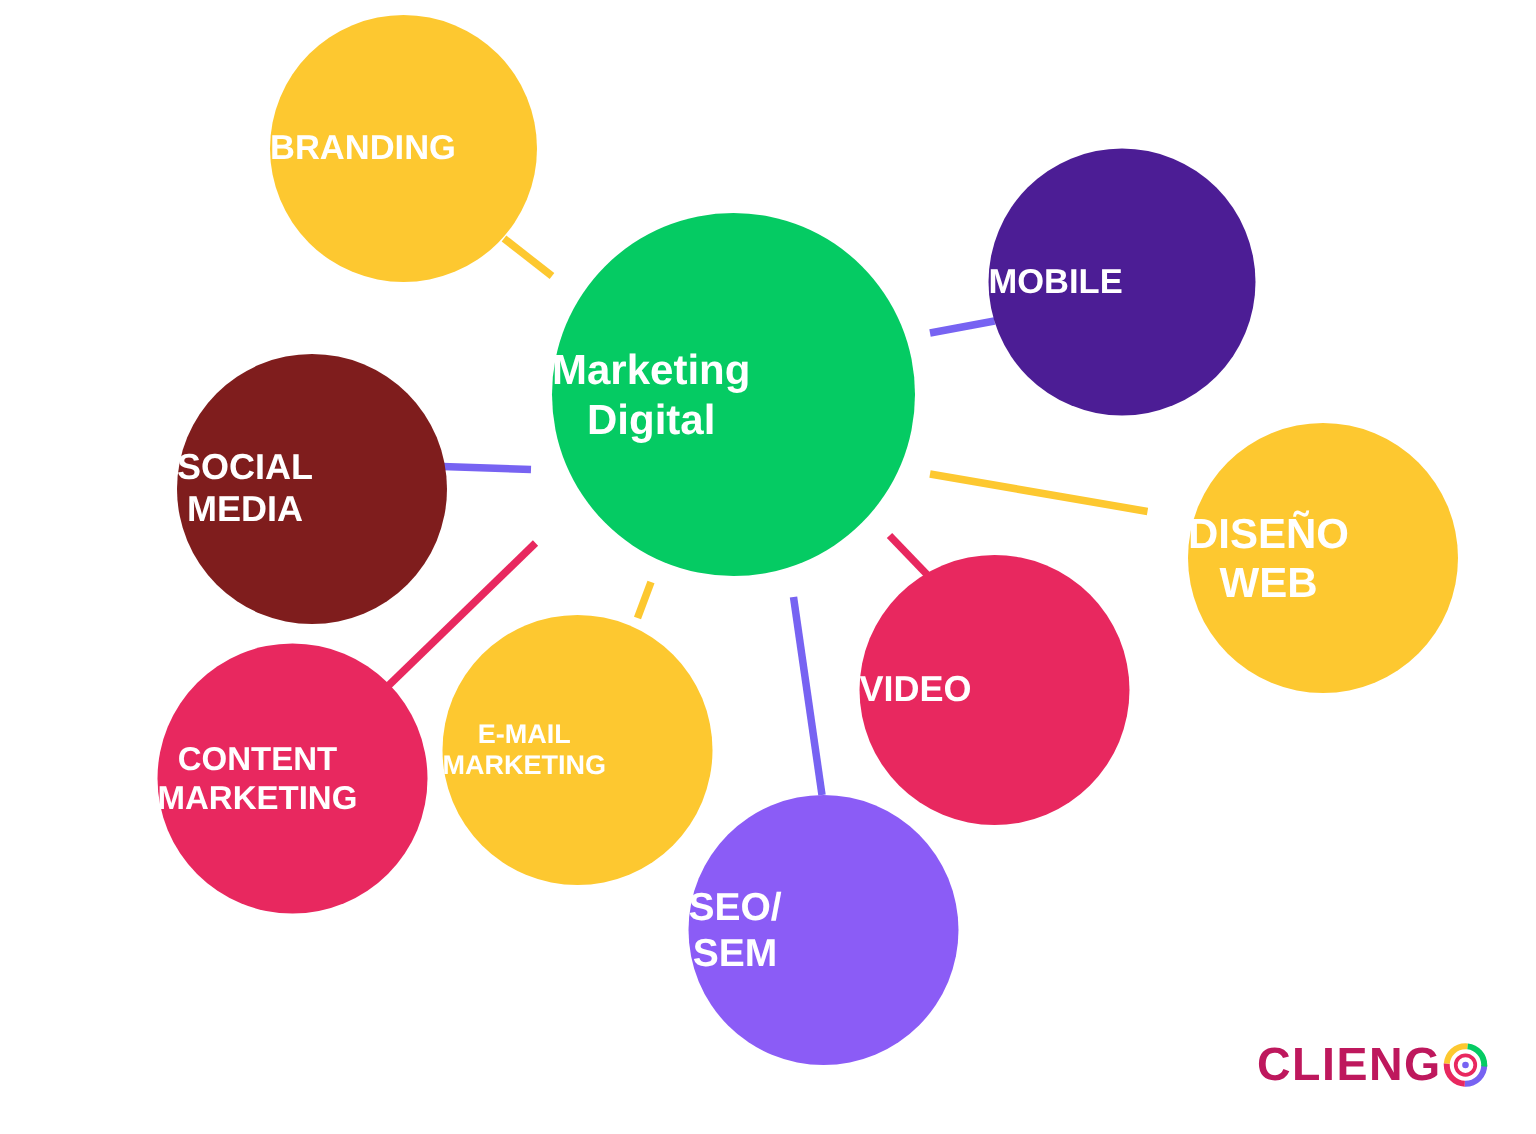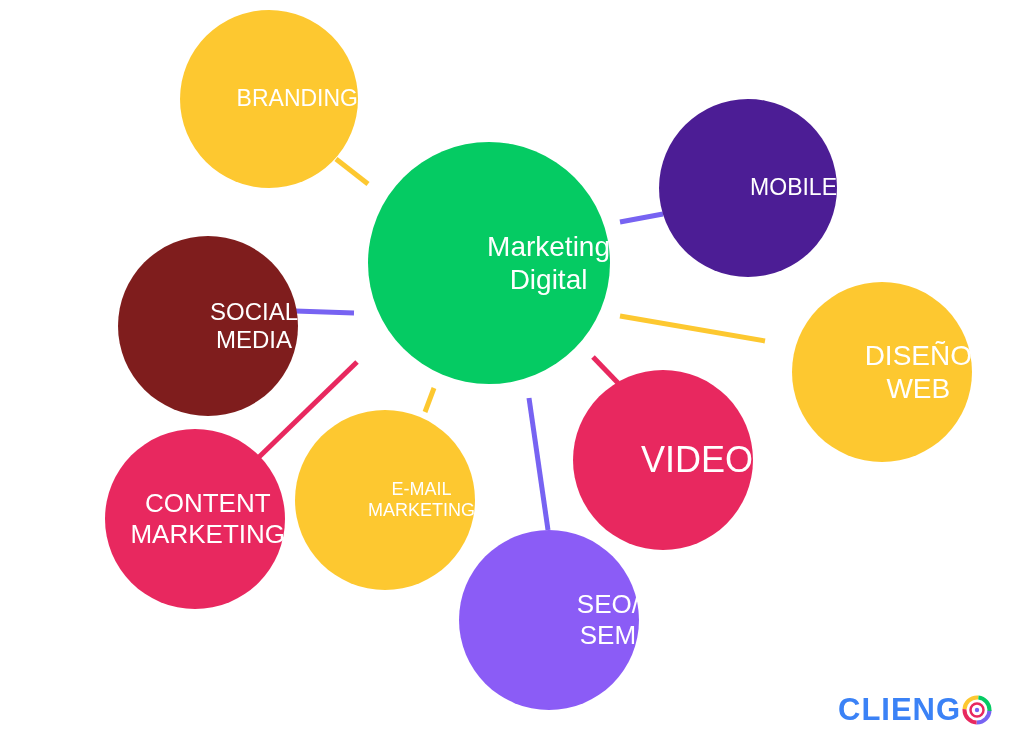--- a/index.html
+++ b/index.html
@@ -1,24 +1,24 @@
 <!DOCTYPE html>
 <html><head>
 <meta charset="utf-8">
 <style>
   html, body { margin: 0; padding: 0; background: #ffffff; }
   body { width: 1024px; height: 756px; position: relative; overflow: hidden;
          font-family: "Liberation Sans", "DejaVu Sans", sans-serif; }
   #canvas { position: absolute; left: 0; top: 0; width: 1024px; height: 756px; }
   .node { position: absolute; border-radius: 50%; display: flex; align-items: center;
-          justify-content: flex-end; text-align: center; color: #ffffff; font-weight: normal;
+          justify-content: flex-start; text-align: center; color: #ffffff; font-weight: bold;
           line-height: 1.18; box-sizing: border-box; }
   .node span { display: block; white-space: pre-line; }
   .logo { position: absolute; left: 838px; top: 690px; height: 40px; display: flex; align-items: center; }
-  .logo-text { font-weight: bold; font-size: 31px; color: #3b82f6; letter-spacing: 1px; }
+  .logo-text { font-weight: bold; font-size: 31px; color: #be185d; letter-spacing: 1px; }
   .logo-icon { width: 30px; height: 30px; margin-left: 1px; }
 </style>
 </head>
 <body>
 
 <svg id="canvas" width="1024" height="756">
     <line x1="336" y1="159" x2="368" y2="184" stroke="#FDC830" stroke-width="5"></line>
     <line x1="620" y1="222" x2="663" y2="214" stroke="#7763F2" stroke-width="5"></line>
     <line x1="295" y1="311" x2="354" y2="313" stroke="#7763F2" stroke-width="5"></line>
     <line x1="620" y1="316" x2="765" y2="341" stroke="#FDC830" stroke-width="5"></line>
@@ -40,24 +40,24 @@
   <span>MOBILE</span>
 </div>
 <div class="node" id="node-2" style="left: 118px; top: 236px; width: 180px; height: 180px; background: #7f1d1d; font-size: 24px;">
   <span>SOCIAL
 MEDIA</span>
 </div>
 <div class="node" id="node-3" style="left: 792px; top: 282px; width: 180px; height: 180px; background: rgb(253, 200, 48); font-size: 28px;">
   <span>DISEÑO
 WEB</span>
 </div>
-<div class="node" id="node-4" style="left: 573px; top: 370px; width: 180px; height: 180px; background: rgb(232, 40, 95); font-size: 36px;">
+<div class="node" id="node-4" style="left: 573px; top: 370px; width: 180px; height: 180px; background: rgb(232, 40, 95); font-size: 24px;">
   <span>VIDEO</span>
 </div>
-<div class="node" id="node-5" style="left: 105px; top: 429px; width: 180px; height: 180px; background: rgb(232, 40, 95); font-size: 26px;">
+<div class="node" id="node-5" style="left: 105px; top: 429px; width: 180px; height: 180px; background: rgb(232, 40, 95); font-size: 22px;">
   <span>CONTENT
 MARKETING</span>
 </div>
 <div class="node" id="node-6" style="left: 295px; top: 410px; width: 180px; height: 180px; background: rgb(253, 200, 48); font-size: 18px;">
   <span>E-MAIL
 MARKETING</span>
 </div>
 <div class="node" id="node-7" style="left: 459px; top: 530px; width: 180px; height: 180px; background: #8b5cf6; font-size: 26px;">
   <span>SEO/
 SEM</span>

